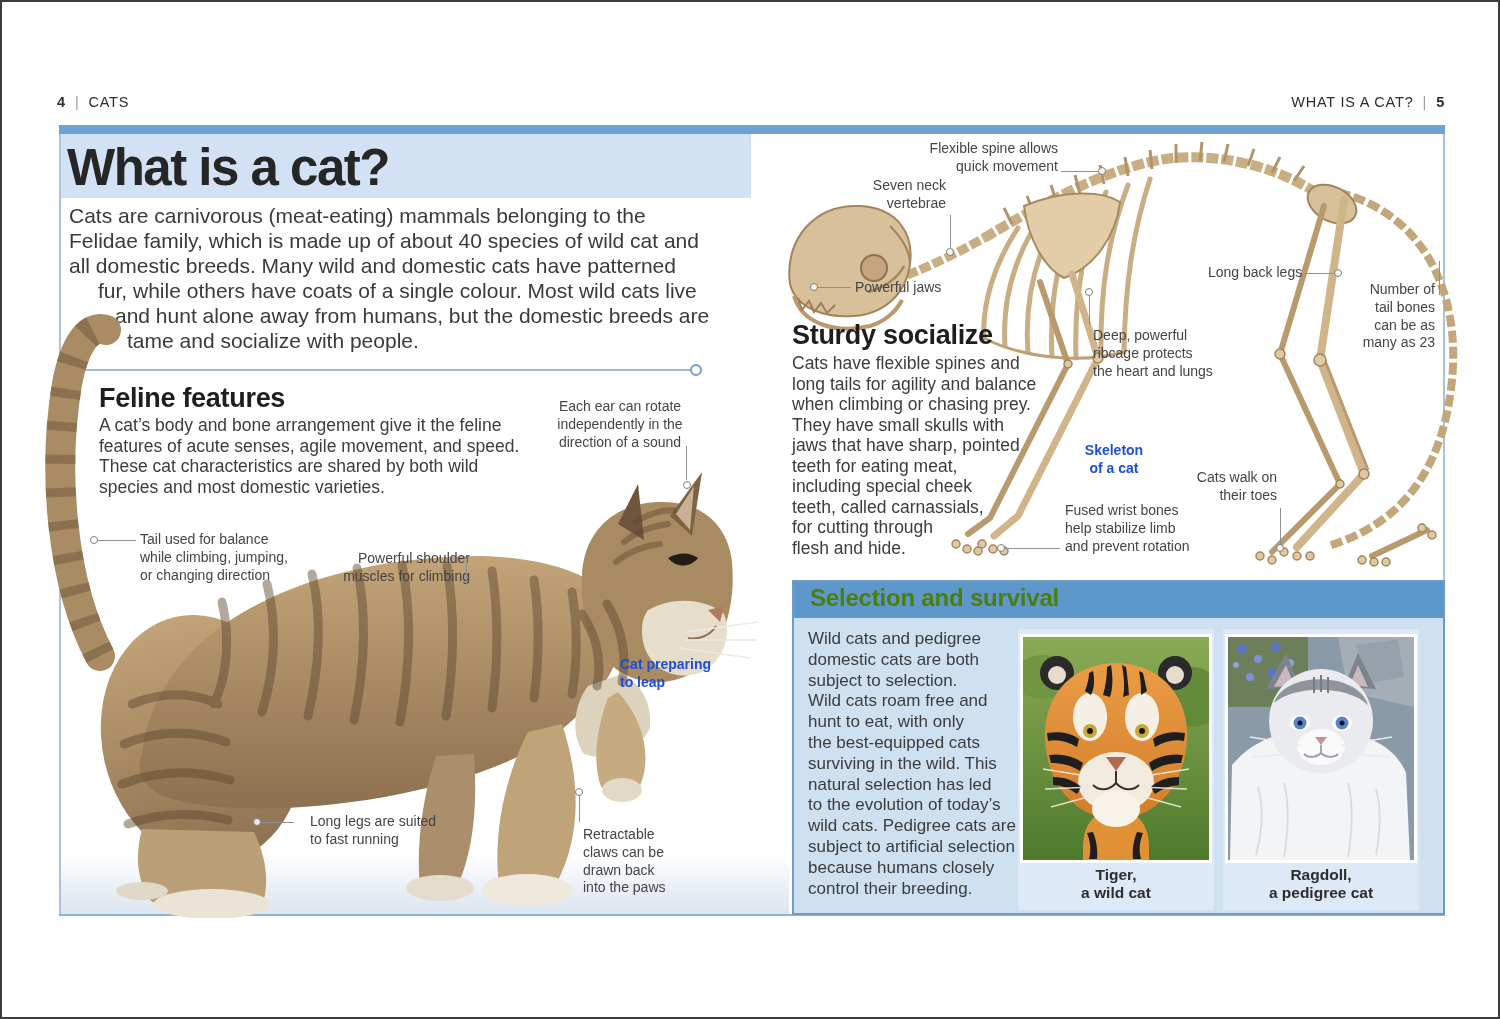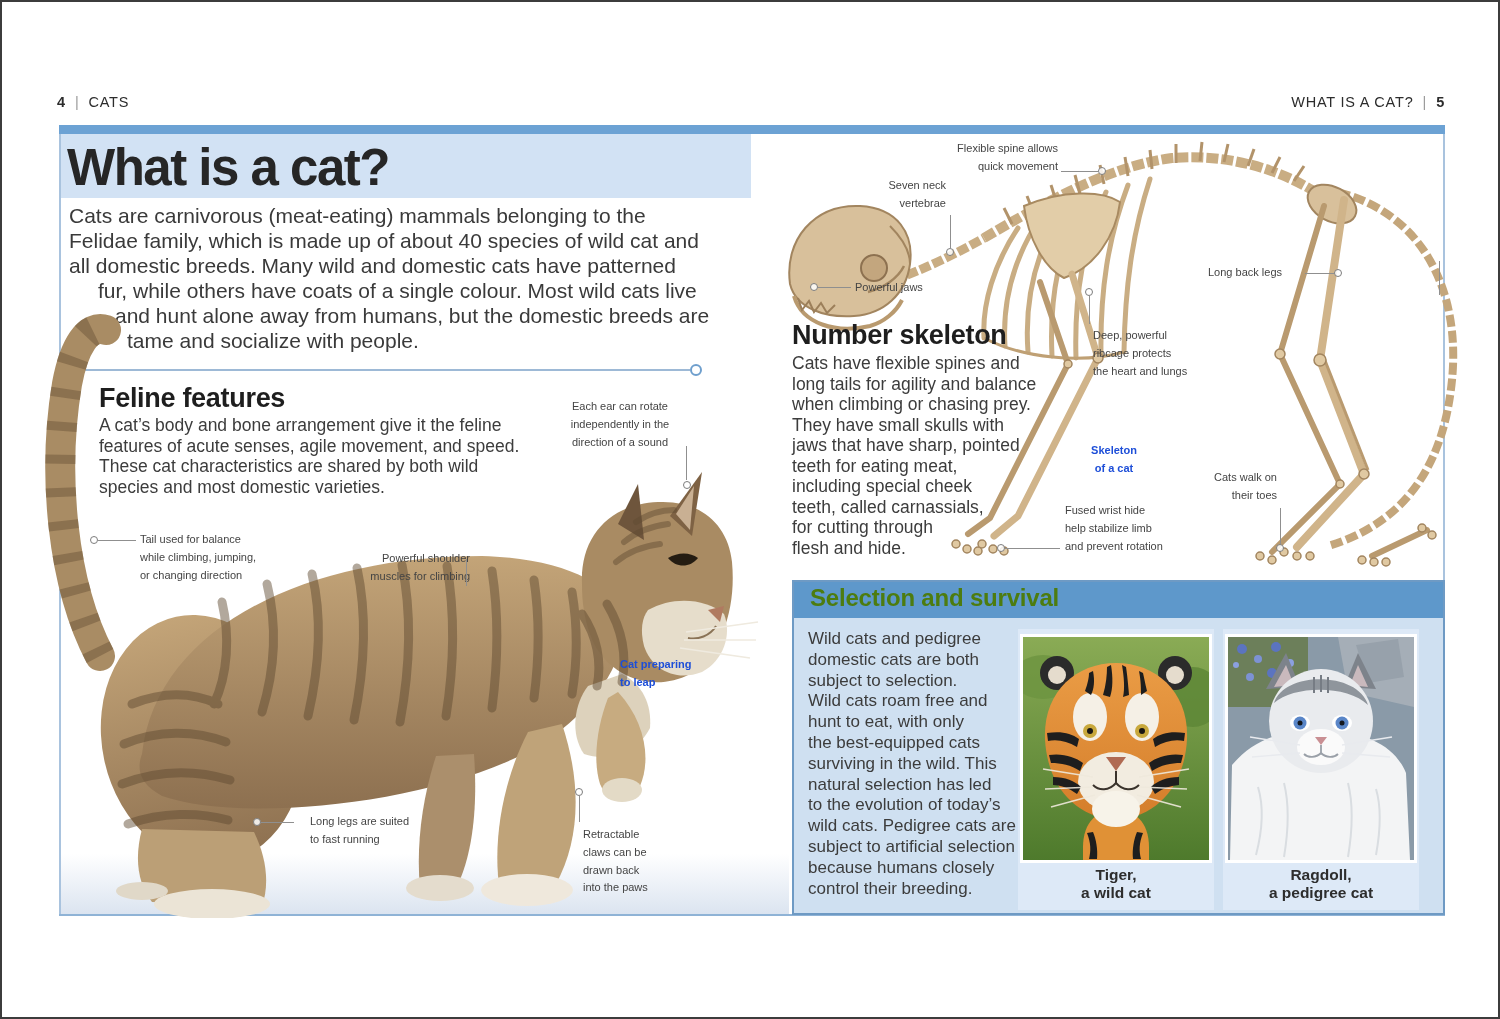--- a/index.html
+++ b/index.html
@@ -18,21 +18,21 @@
   
   .pagehead{top:92px;font-size:14.5px;color:#2c2c2c;letter-spacing:.8px;}
   .pagehead .num{font-weight:bold;}
   .pagehead .sep{color:#9a9a9a;padding:0 9px;font-weight:normal;}
   #header-left{left:55px;}
   #header-right{right:53px;text-align:right;}
   .title{left:65px;top:136px;font-size:51px;font-weight:bold;color:#262626;letter-spacing:-1.5px;}
   .intro-line{left:67px;font-size:21px;line-height:24.7px;color:#3a3a3a;}
   .h2{font-size:27px;font-weight:bold;color:#1e1e1e;letter-spacing:-.3px;}
   .bodytext{font-size:17.5px;line-height:20.5px;color:#3c3c3c;white-space:pre-line;}
-  .label{font-size:11px;line-height:17.8px;color:#444;white-space:pre-line;}
+  .label{font-size:14px;line-height:17.8px;color:#444;white-space:pre-line;}
   .label.b{font-weight:bold;color:#1d4ed8;}
   .lead{background:#8f8f8f;}
   .dot{width:6px;height:6px;border:1px solid #7d7d7d;border-radius:50%;
        background:rgba(255,255,255,.85);}
   .rule{left:67px;top:367px;width:621px;height:2px;background:#9db9d6;}
   .rulering{left:688px;top:362px;width:8px;height:8px;border:2px solid #6f9fcd;
             border-radius:50%;background:#fff;}
   
   .selbox{left:790px;top:578px;width:653px;height:335px;box-sizing:border-box;
           background:#cfe0f1;border:2px solid #6e9ac4;}
@@ -283,43 +283,47 @@
   <div class="abs dot" style="left:944px;top:246px"></div>
 
   <div class="abs label" style="left:853px;top:277px">Powerful jaws</div>
   <div class="abs lead" style="left:816px;top:285px;width:33px;height:1px"></div>
   <div class="abs dot" style="left:808px;top:281px"></div>
 
   <div class="abs label" style="left:1206px;top:262px">Long back legs</div>
   <div class="abs lead" style="left:1303px;top:271px;width:29px;height:1px"></div>
   <div class="abs dot" style="left:1332px;top:267px"></div>
 
+  <div class="abs label" style="left:1353px;top:279px;width:80px;text-align:right">Number of
+tail bones
+can be as
+many as 23</div>
   <div class="abs lead" style="left:1437px;top:259px;width:1px;height:34px"></div>
 
   <div class="abs label" style="left:1091px;top:325px">Deep, powerful
 ribcage protects
 the heart and lungs</div>
   <div class="abs lead" style="left:1087px;top:294px;width:1px;height:28px"></div>
   <div class="abs dot" style="left:1083px;top:286px"></div>
 
   <div class="abs label b" style="left:1062px;top:440px;width:100px;text-align:center">Skeleton
 of a cat</div>
 
   <div class="abs label" style="left:1180px;top:467px;width:95px;text-align:right">Cats walk on
 their toes</div>
   <div class="abs lead" style="left:1278px;top:506px;width:1px;height:36px"></div>
   <div class="abs dot" style="left:1274px;top:542px"></div>
 
-  <div class="abs label" style="left:1063px;top:500px">Fused wrist hide
+  <div class="abs label" style="left:1063px;top:500px">Fused wrist bones
 help stabilize limb
 and prevent rotation</div>
   <div class="abs lead" style="left:1003px;top:546px;width:55px;height:1px"></div>
   <div class="abs dot" style="left:995px;top:542px"></div>
 
-  <div class="abs h2" style="left:790px;top:318px">Number skeleton</div>
+  <div class="abs h2" style="left:790px;top:318px">Sturdy socialize</div>
   <div class="abs bodytext" style="left:790px;top:351px">Cats have flexible spines and
 long tails for agility and balance
 when climbing or chasing prey.
 They have small skulls with
 jaws that have sharp, pointed
 teeth for eating meat,
 including special cheek
 teeth, called carnassials,
 for cutting through
 flesh and hide.</div>

